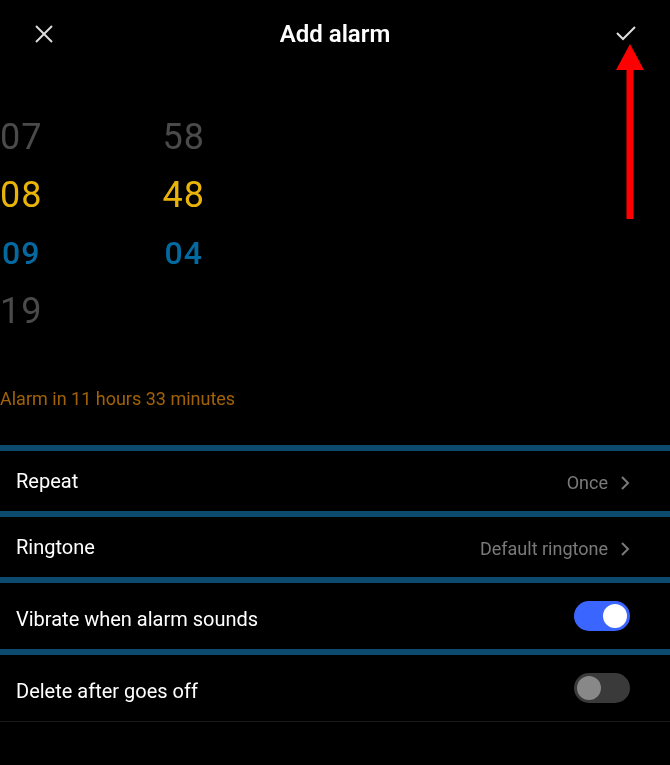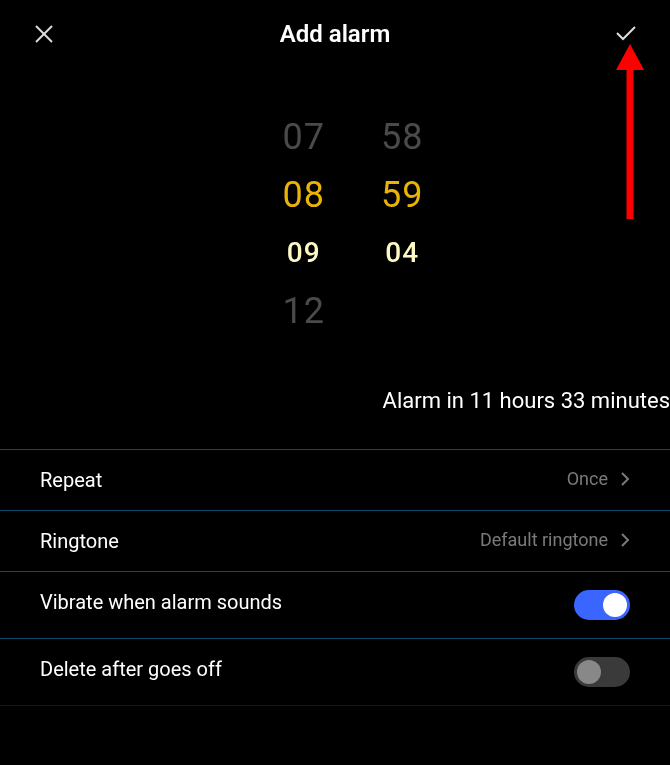--- a/index.html
+++ b/index.html
@@ -27,60 +27,58 @@
     .icon-btn {
       width: 28px;
       height: 28px;
       display: flex;
       align-items: center;
       justify-content: center;
       cursor: pointer;
     }
     .picker-area {
       display: flex;
-      justify-content: center;
-      gap: 56px;
+      gap: 120px;
       padding: 40px 0 30px 0;
-      margin-left: 36px;
     }
     .picker-col {
       display: flex;
       flex-direction: column;
       align-items: center;
     }
     .picker-item {
       font-size: 36px;
       line-height: 58px;
       color: #4a4a4a;
       font-weight: 400;
       letter-spacing: 1px;
     }
     .picker-item.near {
       color: #eab308;
     }
     .picker-item.selected {
-      color: #fef9c3;
+      color: #0369a1;
       font-weight: 500;
-      font-size: 28px;
+      font-size: 32px;
     }
     .status-line {
-      text-align: right;
-      color: #ffffff;
-      font-size: 22px;
+      text-align: left;
+      color: #a16207;
+      font-size: 18px;
       padding: 18px 0 28px 0;
     }
     .settings-list {
       margin-top: 8px;
     }
     .setting-row {
       display: flex;
-      align-items: flex-start;
+      align-items: flex-end;
       justify-content: space-between;
-      padding: 18px 40px 18px 40px;
-      border-top: 1px solid #0c4a6e;
+      padding: 18px 40px 18px 16px;
+      border-top: 6px solid #0c4a6e;
     }
     .setting-label {
       font-size: 20px;
       color: #fff;
     }
     .setting-value-wrap {
       display: flex;
       align-items: center;
       gap: 12px;
     }
@@ -144,25 +142,25 @@
       <polyline points="5,13 11,19 23,7"></polyline>
     </svg>
   </div>
 </div>
 
 <div class="picker-area">
   <div class="picker-col">
     <div class="picker-item">07</div>
     <div class="picker-item near">08</div>
     <div class="picker-item selected">09</div>
-    <div class="picker-item">12</div>
+    <div class="picker-item">19</div>
   </div>
   <div class="picker-col">
     <div class="picker-item">58</div>
-    <div class="picker-item near">59</div>
+    <div class="picker-item near">48</div>
     <div class="picker-item selected">04</div>
   </div>
 </div>
 
 <div class="status-line">Alarm in 11 hours 33 minutes</div>
 
 <div class="settings-list">
   <div class="setting-row">
     <span class="setting-label">Repeat</span>
     <div class="setting-value-wrap">

